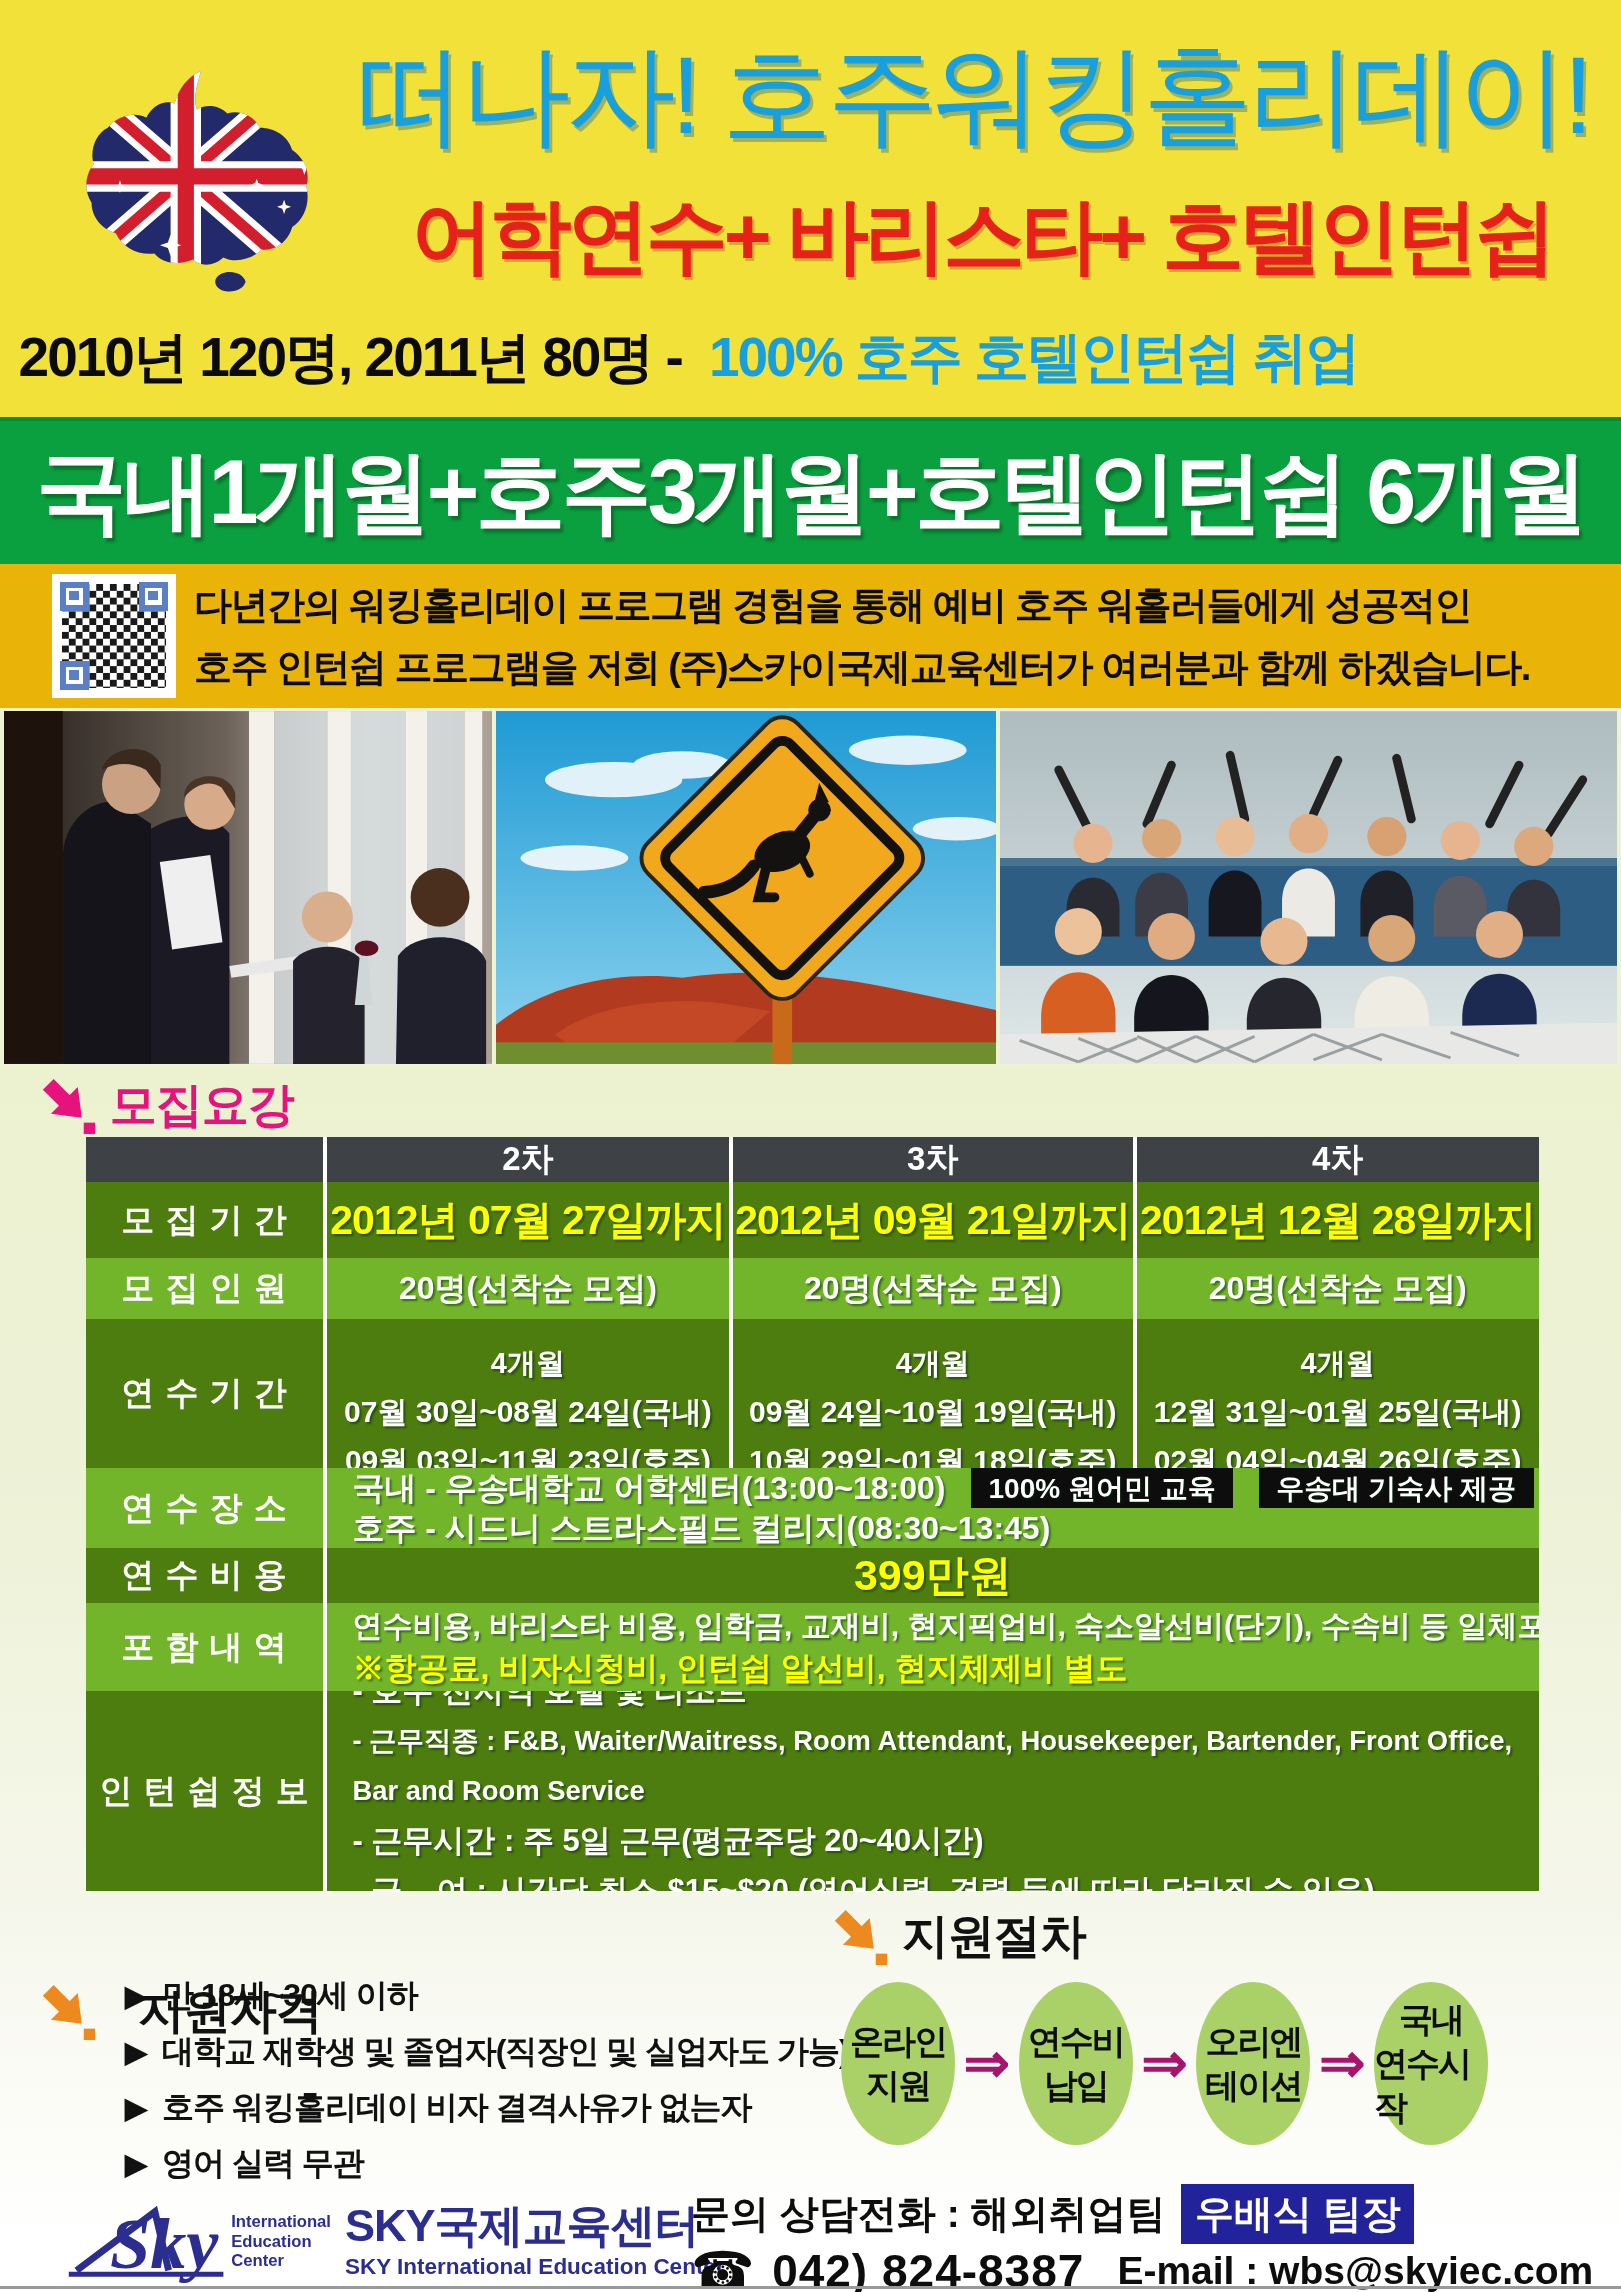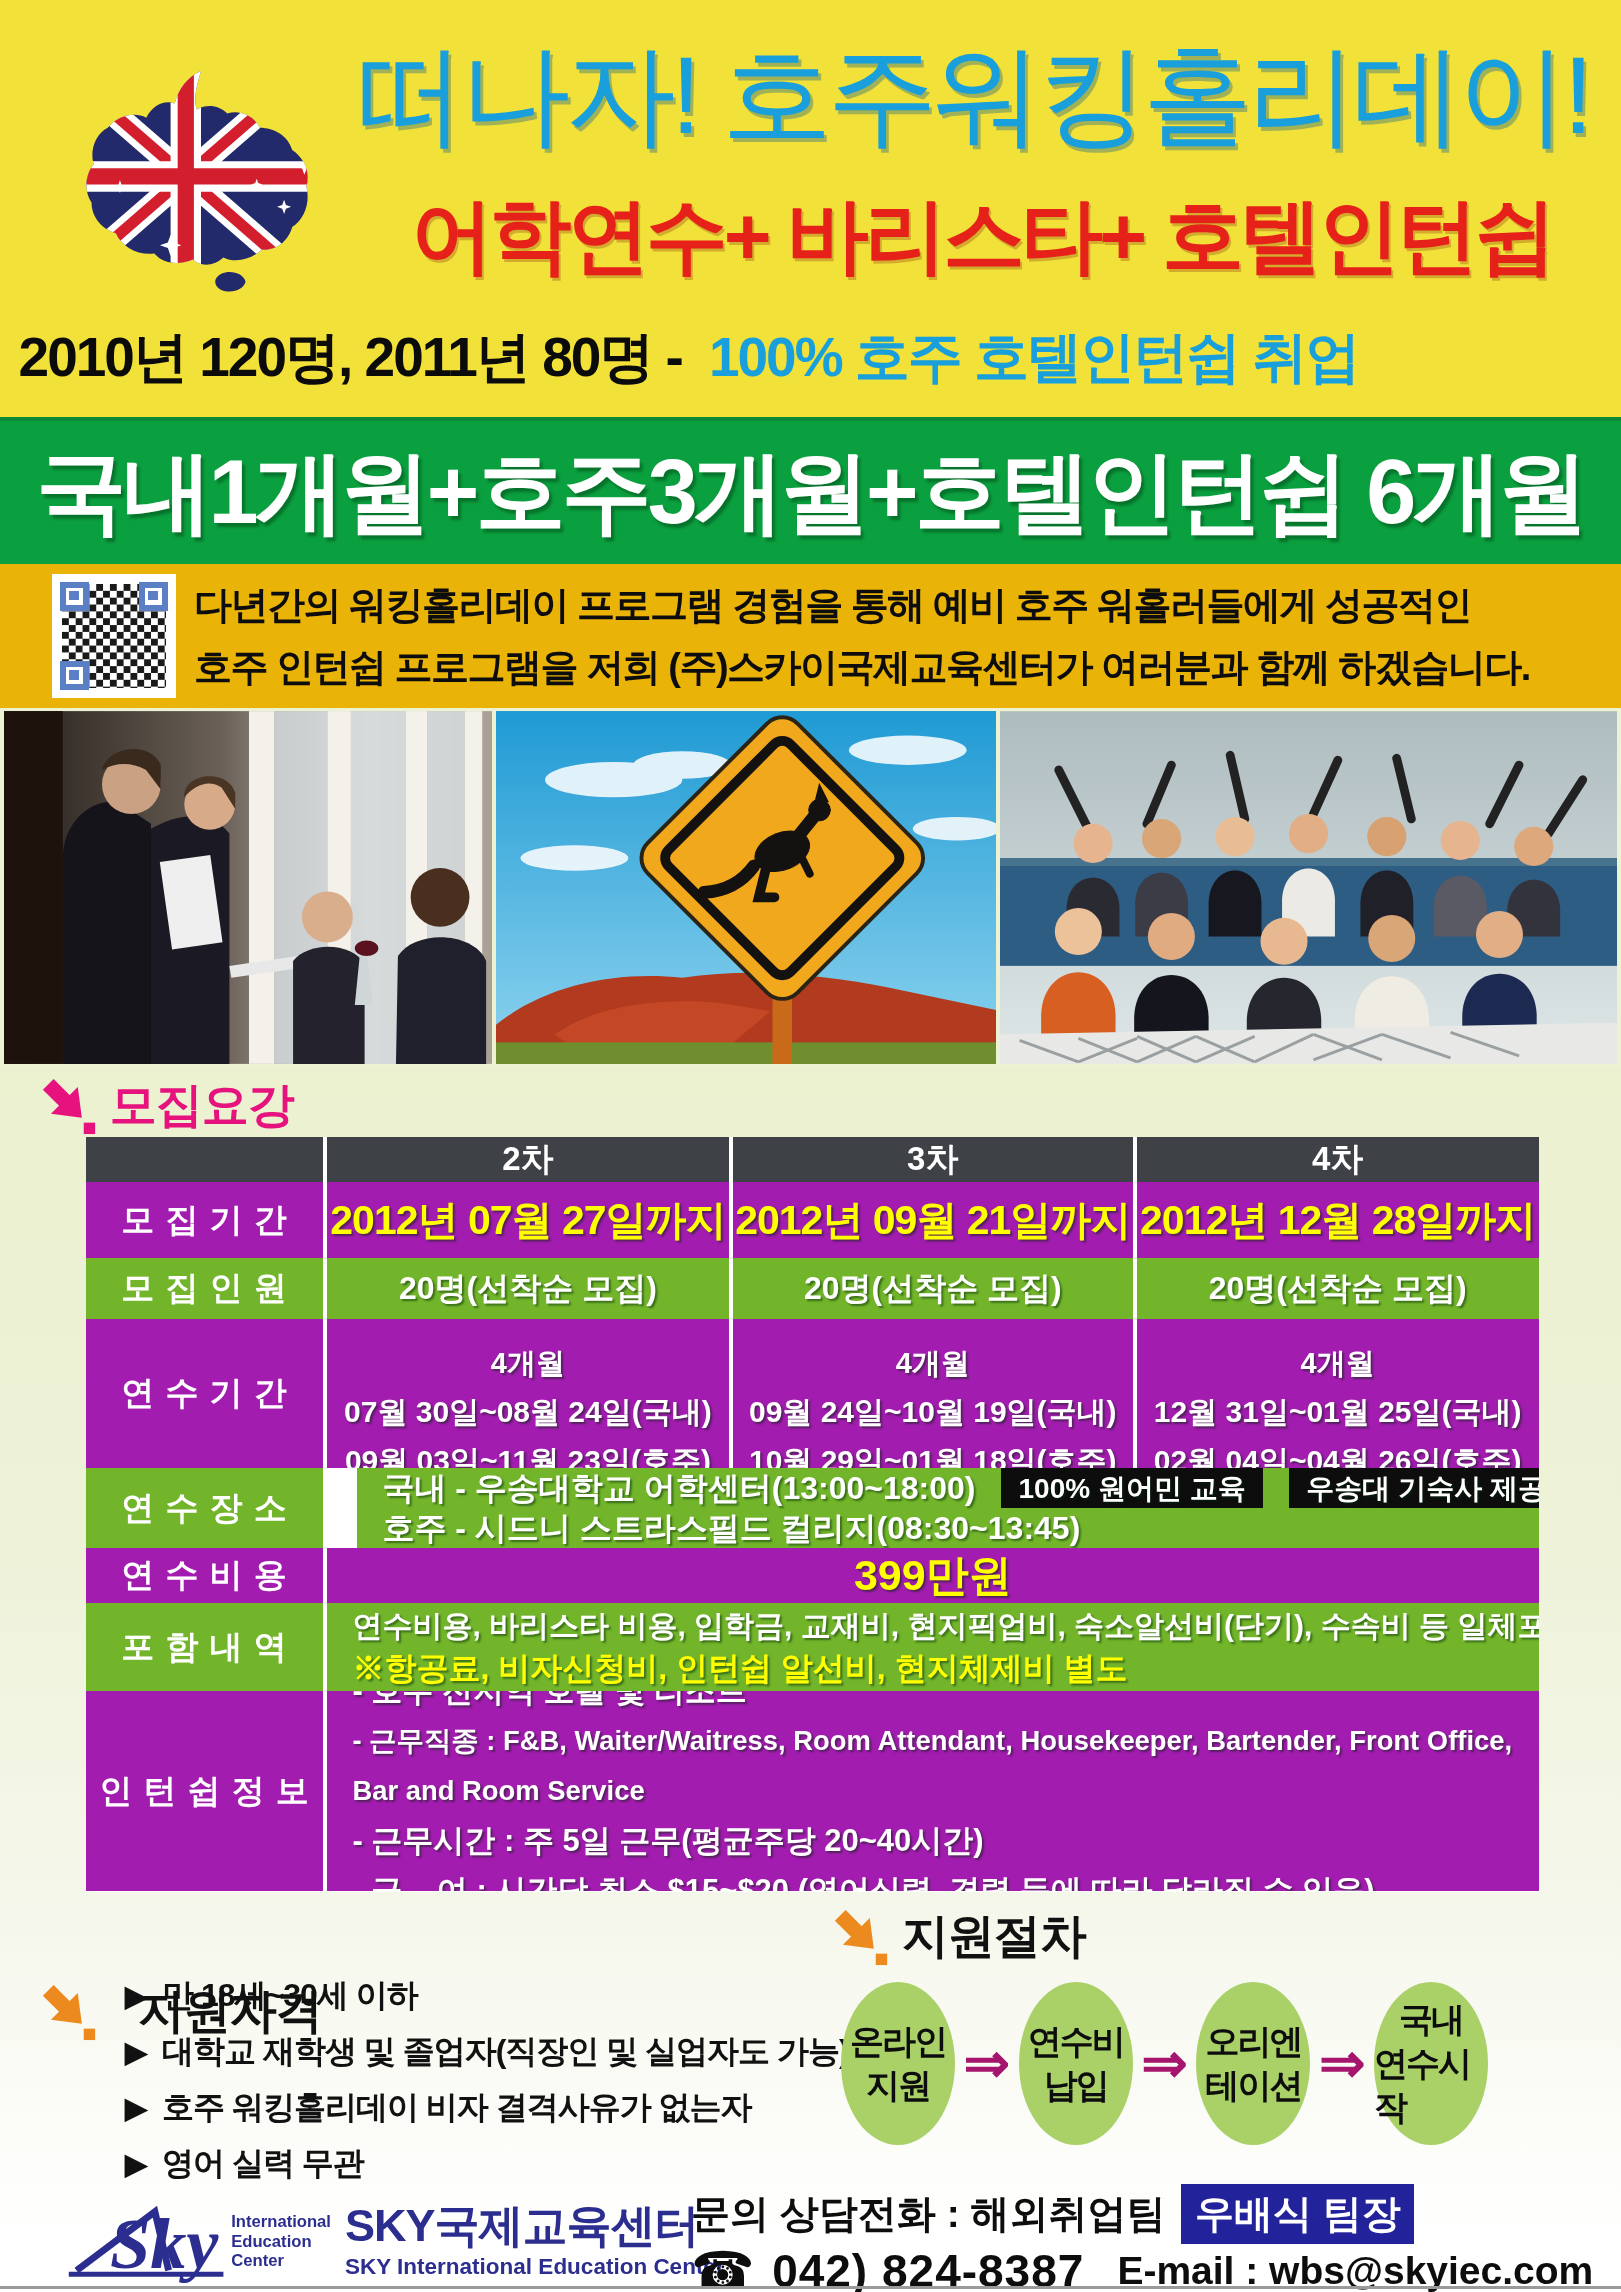--- a/index.html
+++ b/index.html
@@ -81,21 +81,21 @@
   .hdr-proc .t{color:#111;}
   
   .rtable{
     position:absolute;left:86px;top:1137px;width:1453px;height:755px;
     display:grid;grid-template-columns:237px 402px 400px 402px;
     grid-template-rows:45px 76px 61px 149px 80px 55px 88px 200px;
     column-gap:3.9px;row-gap:0;background:#ffffff;
   }
   .cell{display:flex;align-items:center;justify-content:center;box-sizing:border-box;overflow:hidden;}
   .c-head{background:#3e4146;color:#fff;font-size:33px;font-weight:900;}
-  .c-dark{background:#a21caf;}
+  .c-dark{background:#4d7c0f;}
   .c-light{background:#72b52a;}
   .lbl{color:#fff;font-size:33px;font-weight:900;letter-spacing:1px;white-space:nowrap;}
   .tshadow{text-shadow:2px 2px 2px rgba(0,40,10,.5);}
   .v-period{color:#ffff00;font-size:41px;font-weight:900;letter-spacing:-1px;white-space:nowrap;}
   .v-count{color:#fff;font-size:32px;font-weight:900;}
   .v-duration{flex-direction:column;justify-content:space-around;padding:25px 0;color:#fff;font-weight:900;gap:8px;}
   .v-duration .l1{font-size:29px;}
   .v-duration .l2{font-size:30px;white-space:nowrap;}
   .v-place{flex-direction:column;align-items:flex-start;justify-content:center;padding-left:25.5px;color:#fff;font-weight:900;font-size:32px;}
   .v-place .row{display:flex;align-items:center;line-height:40px;white-space:nowrap;}
@@ -393,21 +393,21 @@
       <div class="l2">09월 24일~10월 19일(국내)</div>
       <div class="l2">10월 29일~01월 18일(호주)</div>
     </div>
     <div class="cell c-dark v-duration tshadow">
       <div class="l1">4개월</div>
       <div class="l2">12월 31일~01월 25일(국내)</div>
       <div class="l2">02월 04일~04월 26일(호주)</div>
     </div>
 
     <div class="cell c-light lbl">연 수 장 소</div>
-    <div class="cell c-light v-place tshadow" style="grid-column:2 / span 3;margin-left:30px;">
+    <div class="cell c-light v-place tshadow" style="grid-column:2 / span 3;">
       <div class="row">
         <span>국내 - 우송대학교 어학센터(13:00~18:00)</span>
         <span class="badge-black">100% 원어민 교육</span>
         <span class="badge-black">우송대 기숙사 제공</span>
       </div>
       <div class="row">호주 - 시드니 스트라스필드 컬리지(08:30~13:45)</div>
     </div>
 
     <div class="cell c-dark lbl">연 수 비 용</div>
     <div class="cell c-dark v-cost tshadow" style="grid-column:2 / span 3;">399만원</div>

